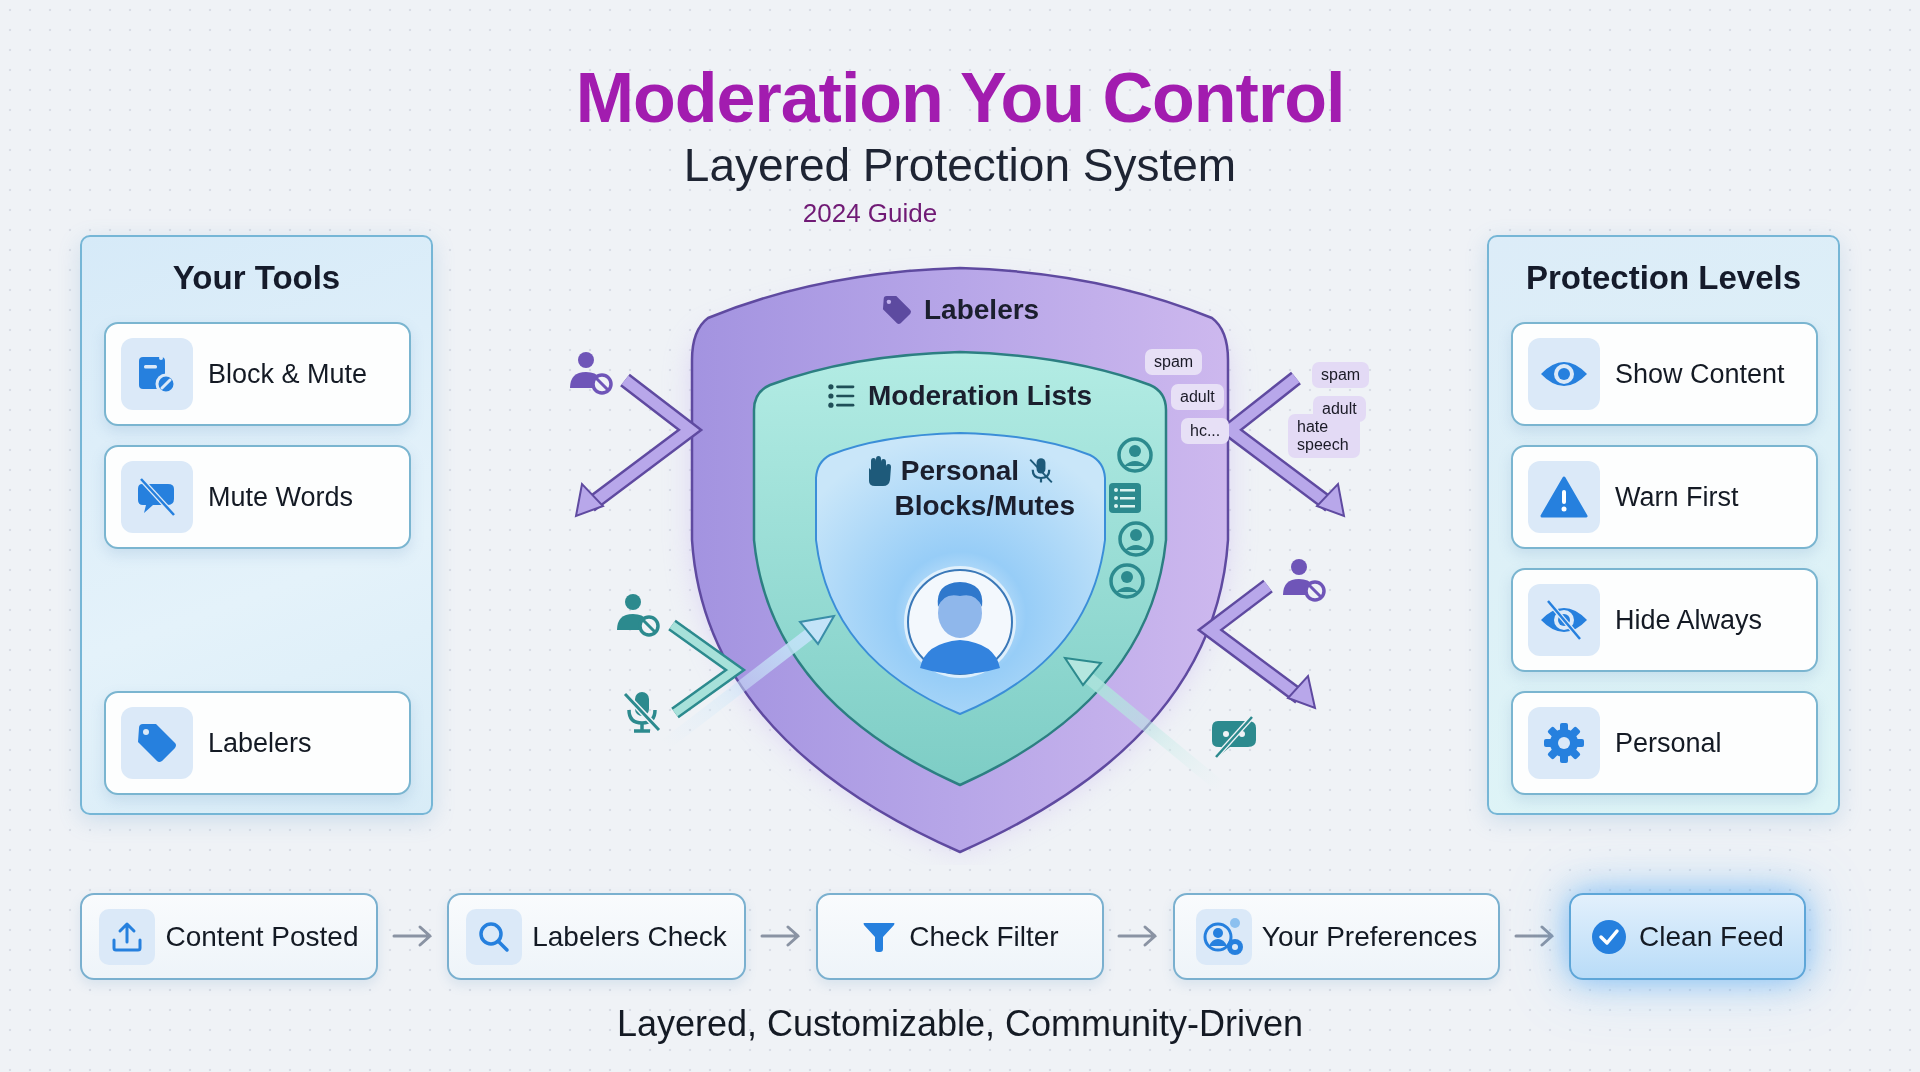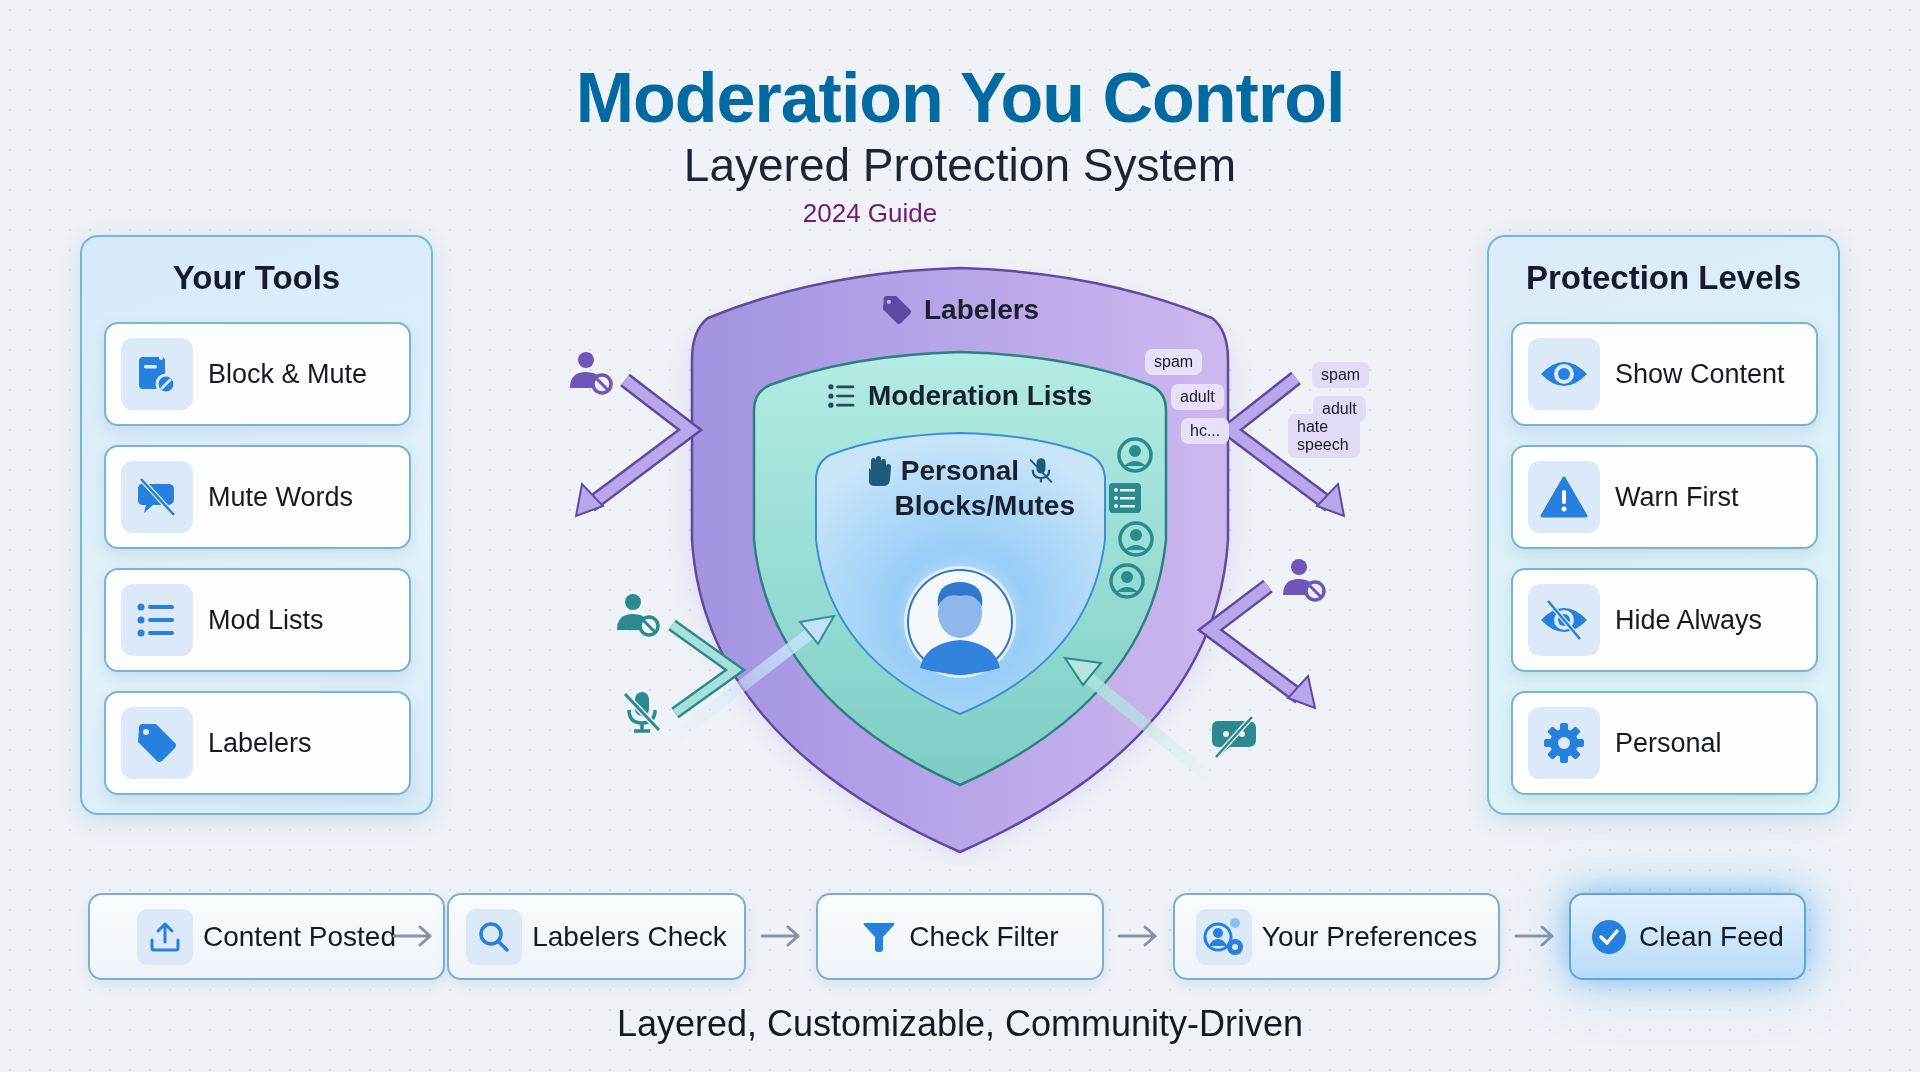--- a/index.html
+++ b/index.html
@@ -8,28 +8,28 @@
     font-family: "Liberation Sans", "DejaVu Sans", sans-serif;
     background-color: #eff2f6;
     background-image: radial-gradient(circle, #d9dde6 1.3px, transparent 1.6px);
     background-size: 20px 20px;
     position: relative;
     color: #151b2b;
   }
   .abs { position: absolute; }
 
   
-  .title { left: 0; width: 1920px; top: 58px; text-align: center; font-size: 70px; font-weight: 700; letter-spacing: -1px; color: #0369a1; }
+  .title { left: 0; width: 1920px; top: 58px; text-align: center; font-size: 70px; font-weight: 700; letter-spacing: -1px; color: #a21caf; }
   .subtitle { left: 0; width: 1920px; top: 138px; text-align: center; font-size: 46px; color: #1e2433; }
   .guide { left: 0; width: 1740px; top: 198px; text-align: center; font-size: 26px; color: #701a75; }
 
   
   .panel {
     position: absolute; top: 235px; width: 353px; height: 580px;
-    border: 2px solid #76b6d6; border-radius: 18px;
+    border: 2px solid #76b6d6; border-radius: 10px;
     background: linear-gradient(160deg, #d6eaf8 0%, #e4f2fa 60%, #d8ecf7 100%);
     box-shadow: 0 6px 22px rgba(90,150,200,0.22);
   }
   .panel.left { left: 80px; }
   .panel.right { left: 1487px; background: linear-gradient(160deg, #dcecf8 0%, #def5f6 100%); }
   .panel-title { text-align: center; font-size: 33px; font-weight: 700; margin-top: 22px; color: #151b2b; }
   .card {
     position: absolute; left: 22px; width: 307px; height: 104px;
     background: #fdfefe; border: 2px solid #7ab5d0; border-radius: 14px;
     display: flex; align-items: center;
@@ -100,33 +100,20 @@
         <rect x="5" y="6" width="26" height="32" rx="4" fill="#2680de"></rect>
         <rect x="10" y="14" width="13" height="3.5" rx="1.5" fill="#dbe9f8"></rect>
         <circle cx="27" cy="7" r="2" fill="#dbe9f8"></circle>
         <circle cx="32" cy="33" r="9" fill="#2680de" stroke="#dbe9f8" stroke-width="3"></circle>
         <line x1="28" y1="37" x2="36" y2="29" stroke="#dbe9f8" stroke-width="3" stroke-linecap="round"></line>
       </svg>
     </div>
     <span class="lbl">Block &amp; Mute</span>
   </div>
 
-  <div class="card" style="top:331px">
-    <div class="ico">
-      <svg width="46" height="46" viewBox="0 0 46 46">
-        <circle cx="7" cy="10" r="3.5" fill="#2680de"></circle>
-          <rect x="14" y="8" width="26" height="4" rx="2" fill="#2680de"></rect>
-        <circle cx="7" cy="23" r="3.5" fill="#2680de"></circle>
-          <rect x="14" y="21" width="26" height="4" rx="2" fill="#2680de"></rect>
-        <circle cx="7" cy="36" r="3.5" fill="#2680de"></circle>
-          <rect x="14" y="34" width="26" height="4" rx="2" fill="#2680de"></rect>
-      </svg>
-    </div>
-    <span class="lbl">Mod Lists</span>
-  </div>
 
   <div class="card" style="top:454px">
     <div class="ico">
       <svg width="46" height="46" viewBox="0 0 46 46">
         <path d="M5 8 Q5 4 9 4 L22 4 L41 23 Q43 25 41 28 L28 41 Q25 43 23 41 L4 22 Z" fill="#2680de"></path>
         <circle cx="12" cy="12" r="3" fill="#dbe9f8"></circle>
       </svg>
     </div>
     <span class="lbl">Labelers</span>
   </div>
@@ -366,21 +353,21 @@
 
   <div class="pill inner" style="left:585px;top:94px">spam</div>
   <div class="pill inner" style="left:611px;top:129px">adult</div>
   <div class="pill inner" style="left:621px;top:163px">hc...</div>
 
   <div class="pill" style="left:752px;top:107px">spam</div>
   <div class="pill" style="left:753px;top:141px">adult</div>
   <div class="pill" style="left:728px;top:159px">hate speech</div>
 </div>
 
-<div class="step" style="left:88px;width:357px">
+<div class="step" style="left:80px;width:298px">
   <div class="sico">
     <svg width="34" height="34" viewBox="0 0 34 34">
       <path d="M17 22 L17 4 M10 11 L17 4 L24 11" fill="none" stroke="#2680de" stroke-width="3" stroke-linecap="round" stroke-linejoin="round"></path>
       <path d="M4 20 L4 28 Q4 30 6 30 L28 30 Q30 30 30 28 L30 20" fill="none" stroke="#2680de" stroke-width="3" stroke-linecap="round"></path>
     </svg>
   </div>
   <span class="slbl">Content Posted</span>
 </div>
 <svg class="flow-arrow" style="left:390px" viewBox="0 0 46 30">
     <path d="M4 15 L40 15 M30 6 L40 15 L30 24" fill="none" stroke="#8a93a3" stroke-width="3" stroke-linecap="round"></path>

